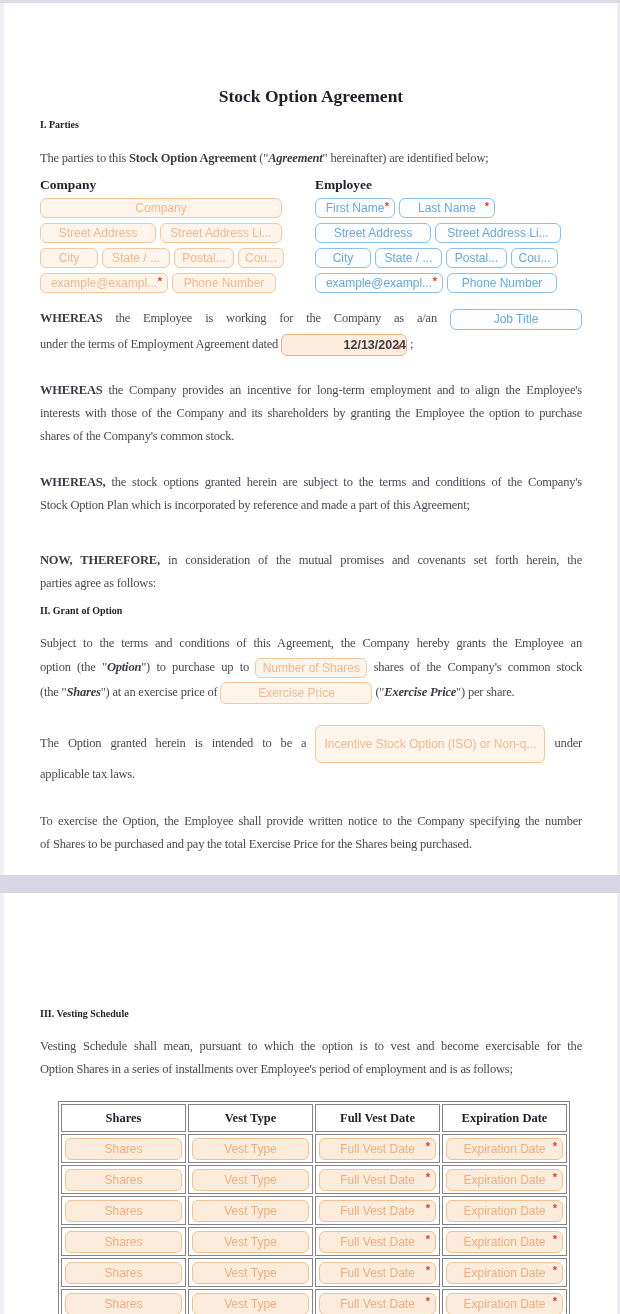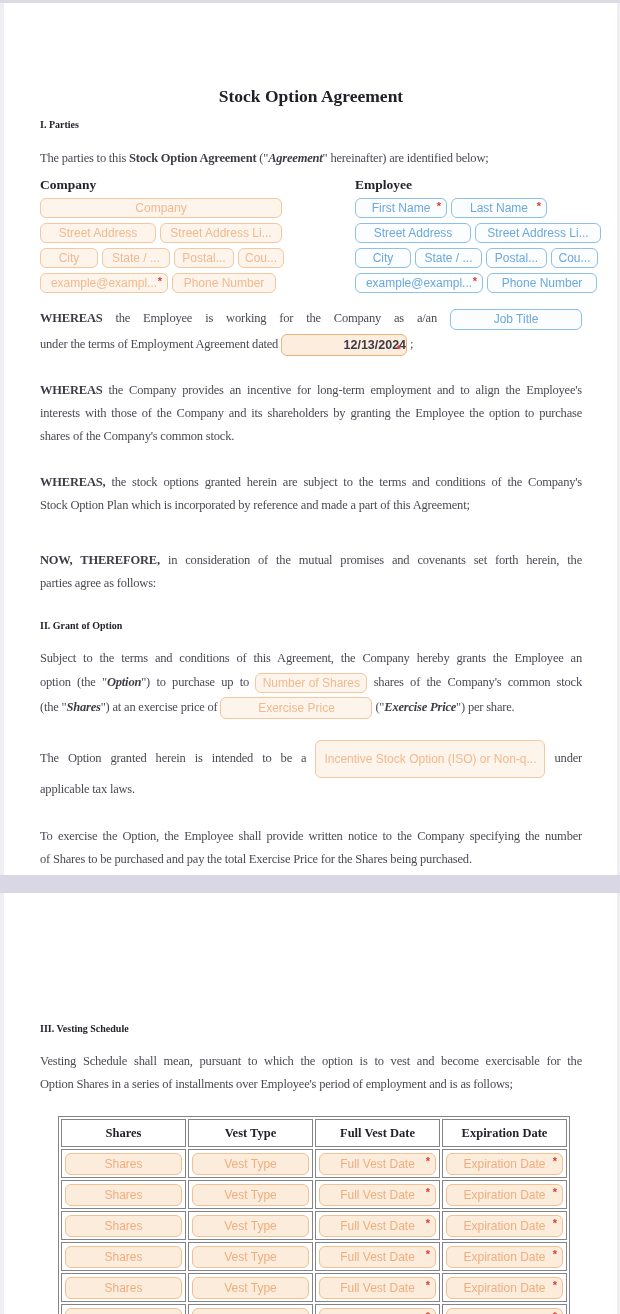--- a/index.html
+++ b/index.html
@@ -24,21 +24,21 @@
      font-family:"Liberation Sans",sans-serif;font-size:12px;letter-spacing:0;white-space:nowrap;}
   .o{border:1px solid #f6c79d;color:#f2b98e;background:#fdf4ec;}
   .b{border:1px solid #8cbfe9;color:#6ba8dd;background:#fbfdff;}
   .t{border:1px solid #f1c193;color:#efae80;background:#fcecdb;height:22px;width:100%;}
   .ast{position:absolute;right:5px;top:1px;color:#e0392e;font-style:normal;font-size:11px;font-weight:bold;}
   .filled{background:#fcedde;border:1px solid #eeb27c;color:#3c3c44;justify-content:flex-end;
           padding-left:10px;height:22px;font-weight:bold;font-size:12.5px;}
   
   .cols{display:flex;margin-top:7px;align-items:center;}
   .col-company{width:244px;margin-right:31px;}
-  .col-employee{flex:1;margin-left:40px;}
+  .col-employee{flex:1;}
   .col-label{font-size:13.5px;font-weight:bold;color:#23232d;line-height:16px;margin-bottom:5px;}
   .frow{display:flex;gap:4px;margin-bottom:5px;}
   
   .vtable{border-collapse:separate;border-spacing:2px;border:1px solid #848488;
           margin:20px 0 0 18px;width:512px;table-layout:fixed;}
   .vtable th{border:1px solid #848488;background:#ffffff;font-family:"Liberation Serif",serif;
              font-size:12.5px;font-weight:bold;color:#23232d;height:24px;padding:1px 2px;}
   .vtable td{border:1px solid #848488;background:#ffffff;padding:2px 3px;height:23px;}
 </style>
 </head>
@@ -95,21 +95,21 @@
             <i class="ast">*</i>
           </span>
         <span class="f o" style="width:104px">
             <span>Phone Number</span>
           </span>
       </div>
     </div>
     <div class="col-employee">
       <div class="col-label">Employee</div>
       <div class="frow">
-        <span class="f b" style="width:92px">
+        <span class="f b" style="width:80px">
             <span>First Name</span>
             <i class="ast">*</i>
           </span>
         <span class="f b" style="width:96px">
             <span>Last Name</span>
             <i class="ast">*</i>
           </span>
       </div>
       <div class="frow">
         <span class="f b" style="width:116px">
@@ -164,21 +164,21 @@
   <p class="para" style="margin-top:23px">
     <span class="jline"><b>WHEREAS,</b><span> the stock options granted herein are subject to the terms and conditions of the Company's</span></span>
     <span class="lline">Stock Option Plan which is incorporated by reference and made a part of this Agreement;</span>
   </p>
 
   <p class="para" style="margin-top:32px">
     <span class="jline"><b>NOW, THEREFORE,</b><span> in consideration of the mutual promises and covenants set forth herein, the</span></span>
     <span class="lline">parties agree as follows:</span>
   </p>
 
-  <div class="h2" style="margin-top:23px">II. Grant of Option</div>
+  <div class="h2" style="margin-top:8px">II. Grant of Option</div>
 
   <p class="para" style="margin-top:13px">
     <span class="jline">Subject to the terms and conditions of this Agreement, the Company hereby grants the Employee an</span>
     <span class="jline" style="line-height:24px"><span>option (the "</span><b><i>Option</i></b><span>") to purchase up to </span><span class="f o" style="width:112px">
           <span>Number of Shares</span>
         </span><span> shares of the Company's common stock</span></span>
     <span class="lline" style="line-height:26px"><span>(the "</span><b><i>Shares</i></b><span>") at an exercise price of </span><span class="f o" style="width:152px;height:22px">
           <span>Exercise Price</span>
         </span><span> ("</span><b><i>Exercise Price</i></b><span>") per share.</span></span>
   </p>

